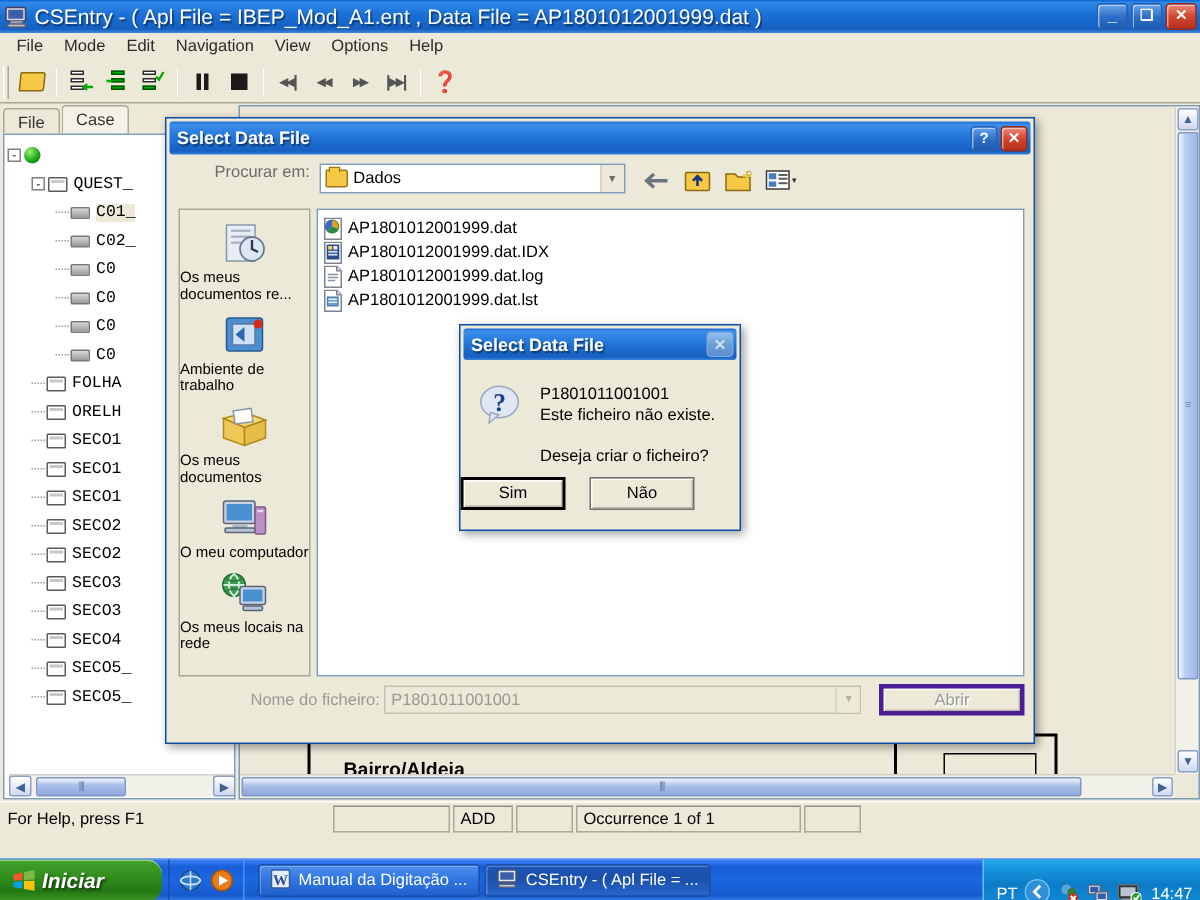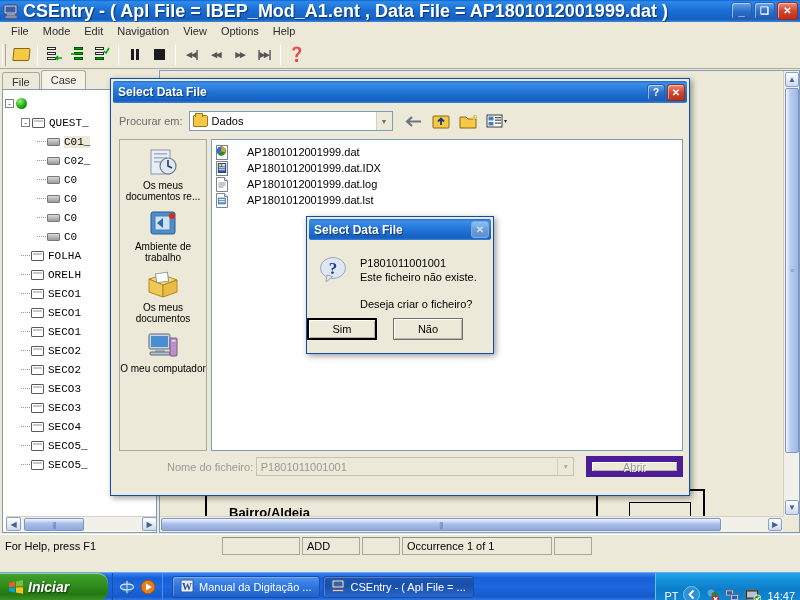--- a/index.html
+++ b/index.html
@@ -20,21 +20,21 @@
   .titlebar {
     position: absolute; left: 0; top: 0; width: 800px; height: 22px;
     background: linear-gradient(to bottom,#0a64d2 0%,#2f8ae8 8%,#1a6fd6 45%,#1560c0 88%,#3b86dd 100%);
     display: flex; align-items: center;
   }
   .titlebar-icon {
     width: 16px; height: 15px; margin-left: 3px; margin-right: 4px;
     position: relative; flex: 0 0 auto;
   }
   .titlebar-text {
-    color: #fff; font-size: 18px; font-weight: bold;
+    color: #fff; font-size: 14px; font-weight: normal;
     text-shadow: 1px 1px 1px rgba(0,0,0,0.5);
     white-space: nowrap; overflow: hidden;
   }
   .title-btns { position: absolute; right: 2px; top: 2px; display: flex; gap: 2px; }
   .tbtn {
     width: 21px; height: 18px; border: 1px solid #2a5fb0;
     border-radius: 3px; position: relative;
     background: linear-gradient(to bottom,#6aa4ea,#2f71c8 50%,#1c5bb0);
     box-shadow: inset 1px 1px 0 rgba(255,255,255,0.5);
   }
@@ -245,21 +245,21 @@
   .dlg-title-text { color:#fff; font-size:12px; font-weight:bold;
     text-shadow:1px 1px 1px rgba(0,0,0,0.5); }
   .dlg-title-btns { margin-left:auto; display:flex; gap:2px; padding-right:2px; }
   .dbtn { width:18px;height:17px; border:1px solid #2a5fb0; border-radius:3px;
     background: linear-gradient(to bottom,#6aa4ea,#2f71c8 50%,#1c5bb0);
     box-shadow: inset 1px 1px 0 rgba(255,255,255,0.5);
     color:#fff; font-size:10px; font-weight:bold; display:flex;
     align-items:center; justify-content:center; }
   .dbtn.close { background: linear-gradient(to bottom,#ec8c7c,#d0462e 50%,#b8301c);
     border-color:#9c2a18; }
-  .lookin-row { display:flex; align-items:center; height:28px; padding:4px 8px 0 8px; }
+  .lookin-row { display:flex; align-items:flex-start; height:28px; padding:4px 8px 0 8px;margin-left:24px; }
   .lookin-lbl { color:#6b6b6b; font-size:11px; margin-right:6px; }
   .combo {
     height:20px; background:#fff; border:1px solid #7f9db9;
     display:flex; align-items:center; padding-left:3px; gap:4px;
   }
   .combo-arrow { margin-left:auto; width:16px; height:18px;
     background:#ece9d8; border-left:1px solid #d4d0c8;
     display:flex;align-items:center;justify-content:center;
     color:#6b6b6b; font-size:7px; }
   .folder-sm { width:15px;height:12px;background:#f5c846;border:1px solid #9a7a14;
@@ -268,43 +268,43 @@
     background:#f5c846; border:1px solid #9a7a14; border-bottom:none; border-radius:1px 1px 0 0;}
   .nav-icons { display:flex; align-items:center; gap:5px; margin-left:9px; }
   .nav-btn { width:23px;height:22px; display:flex;align-items:center;justify-content:center;
     position:relative; }
   .dlg-body { position:absolute; left:8px; top:60px; width:564px; height:312px; display:flex; }
   .places {
     width:88px; background:#ece9d8; border:1px solid #aca899;
     display:flex; flex-direction:column; align-items:center;
     padding-top:6px;
   }
-  .place { width:86px; padding:3px 0 5px 0; text-align:center; }
+  .place { width:86px; padding:3px 0 5px 0; }
   .place-ico { width:32px;height:30px; margin:0 auto 1px auto; position:relative; }
   .place-lbl { font-size:10px; color:#000; line-height:11px; }
   .filelist {
     flex:1; margin-left:4px; background:#fff; border:1px solid #7f9db9;
     padding:4px 0 0 4px; overflow:hidden;
   }
-  .frow { display:flex; align-items:center; height:16px; gap:18px; }
+  .frow { display:flex; align-items:center; height:16px; gap:3px; }
   .fico { width:13px;height:15px; position:relative; flex:0 0 auto; }
   .fname { font-size:11px; color:#000; }
   .dlg-foot { position:absolute; left:8px; top:378px; width:564px; height:38px; }
   .foot-row { display:flex; align-items:center; height:19px;margin-left:48px; }
   .foot-lbl { width:92px; color:#9a9a94; font-size:11px; }
   .foot-combo {
     width:330px; height:19px; background:#ece9d8; border:1px solid #c4c0b4;
     display:flex; align-items:center; padding-left:4px; color:#9a9a94; font-size:11px;
   }
   .foot-combo .ar { margin-left:auto; width:16px;height:17px; background:#ece9d8;
     border-left:1px solid #d4d0c8; display:flex;align-items:center;justify-content:center;
     color:#b4b0a4; font-size:7px;}
   .foot-btn {
     width:100px; height:21px; margin-left:12px;
-    background:#ece9d8; border:6px solid #4c1d95;
+    background:#ece9d8; border:3px solid #4c1d95;
     font-size:11px; color:#000; display:flex; align-items:center; justify-content:center;
     box-shadow: inset 1px 1px 0 #fff, inset -1px -1px 0 #b8b4a8;
   }
   .foot-btn.disabled { color:#9a9a94; text-shadow: 1px 1px 0 #fff; }
 
   
   .msgbox {
     position:absolute; left:306px; top:216px; width:188px; height:138px;
     background:#ece9d8; border:1px solid #0d4fa8;
     box-shadow: 2px 2px 6px rgba(0,0,0,0.4);
@@ -608,21 +608,21 @@
     <div class="hsb">
       <div class="thumb">||||</div>
       <div class="a">▶</div>
     </div>
   </div>
 
   <div class="statusbar">
     <div class="sb-row">
       <div class="sb-cell sb-help">For Help, press F1</div>
       <div class="sb-cell" style="width:78px"></div>
-      <div class="sb-cell" style="width:58px">ADD</div>
+      <div class="sb-cell" style="width:40px">ADD</div>
       <div class="sb-cell" style="width:38px"></div>
       <div class="sb-cell" style="width:150px">Occurrence 1 of 1</div>
       <div class="sb-cell" style="width:38px"></div>
     </div>
   </div>
 </div>
 
 <div class="dlg">
   <div class="dlg-title">
     <span class="dlg-title-text">Select Data File</span>
@@ -706,20 +706,31 @@
         <div class="place">
           <div class="place-ico"><svg width="32" height="28" viewBox="0 0 32 28">
               <rect x="2" y="2" width="21" height="15" rx="1.5" fill="#c8d4e4" stroke="#5a6478"></rect>
               <rect x="4" y="4" width="17" height="11" fill="#4a8fd0"></rect>
               <rect x="8" y="18" width="10" height="2.5" fill="#a8b4c4"></rect>
               <rect x="3" y="20" width="20" height="3" rx="1" fill="#b8c4d4" stroke="#5a6478"></rect>
               <rect x="23" y="6" width="7" height="18" rx="1" fill="#bb8fc8" stroke="#7a5a88"></rect>
               <rect x="24.5" y="8" width="4" height="1.5" fill="#e8dcf0"></rect>
             </svg></div>
           <div class="place-lbl">O meu computador</div>
+        </div>
+        <div class="place">
+          <div class="place-ico"><svg width="32" height="28" viewBox="0 0 32 28">
+              <circle cx="9" cy="8" r="7.5" fill="#3f9c4f" stroke="#1f6a2f"></circle>
+              <path d="M2 8 h14 M9 0.5 a10 10 0 0 1 0 15 a10 10 0 0 1 0 -15" fill="none" stroke="#cfeedc" stroke-width="1.2"></path>
+              <path d="M4 4 q5 3 10 0 M4 12 q5 -3 10 0" fill="none" stroke="#2a7a3a" stroke-width="1"></path>
+              <rect x="13" y="9" width="17" height="12" rx="1.5" fill="#c8d4e4" stroke="#5a6478"></rect>
+              <rect x="15" y="11" width="13" height="8" fill="#4a8fd0"></rect>
+              <rect x="15" y="22" width="13" height="3" rx="1" fill="#b8c4d4" stroke="#5a6478"></rect>
+            </svg></div>
+          <div class="place-lbl">Os meus locais na rede</div>
         </div>
       </div>
     <div class="filelist" id="files-host">
         <div class="frow">
           <span class="fico"><svg width="13" height="15" viewBox="0 0 13 15">
               <rect x="0.5" y="0.5" width="11" height="14" fill="#fff" stroke="#7a8494"></rect>
               <circle cx="5.5" cy="6" r="4.2" fill="#e8f0d8" stroke="#4a7a2a"></circle>
               <path d="M5.5 6 L5.5 1.8 A4.2 4.2 0 0 1 9.3 7.5 Z" fill="#e8a018"></path>
               <path d="M5.5 6 L9.3 7.5 A4.2 4.2 0 0 1 2 9 Z" fill="#2a8a3a"></path>
               <path d="M5.5 6 L2 9 A4.2 4.2 0 0 1 5.5 1.8 Z" fill="#3a6ac4"></path>

